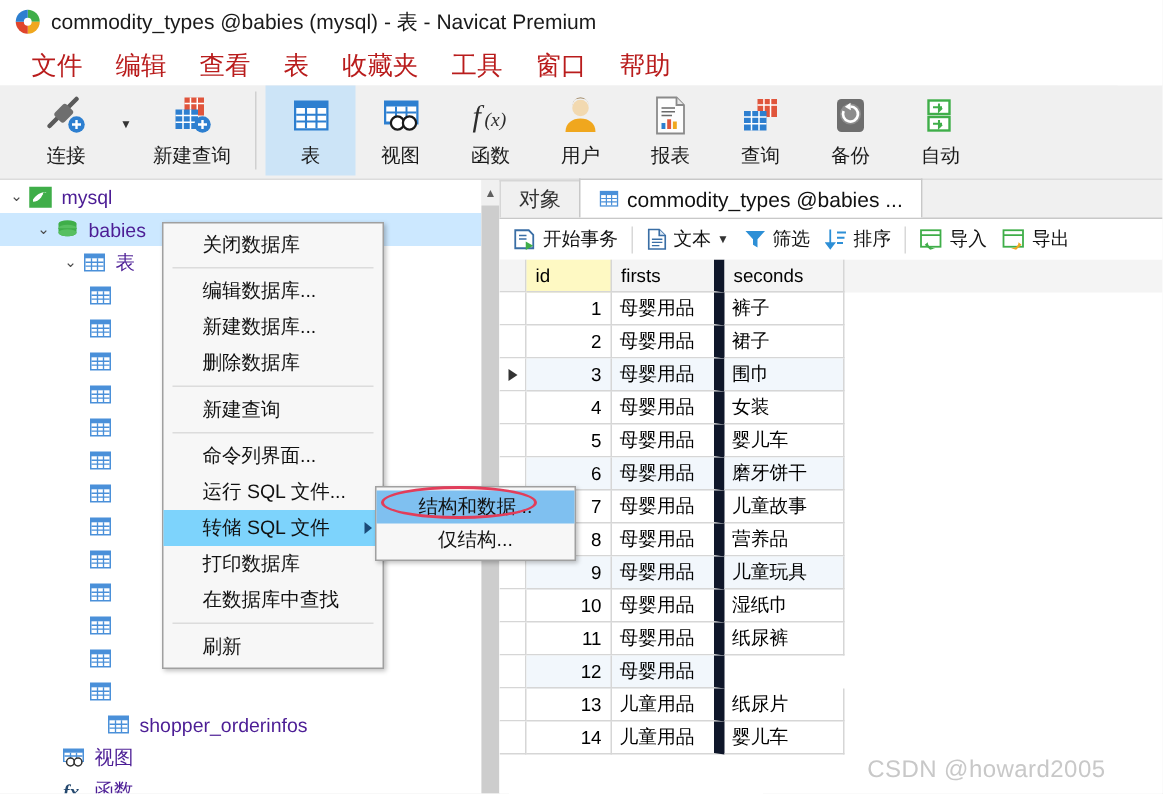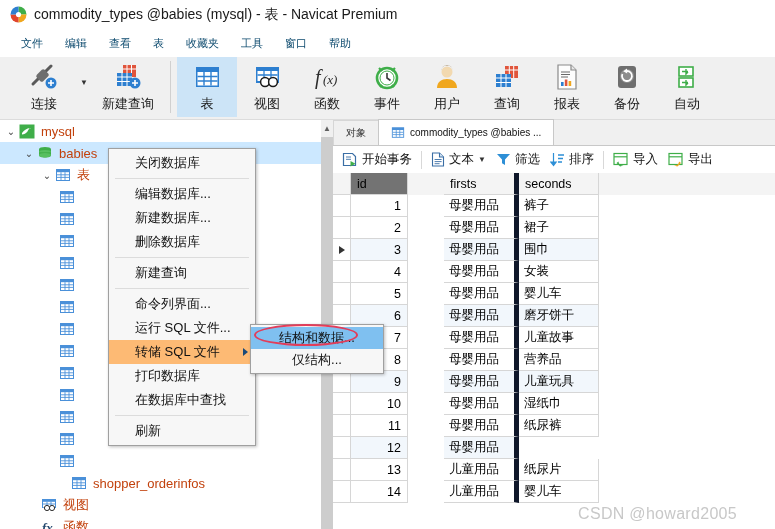--- a/index.html
+++ b/index.html
@@ -21,21 +21,21 @@
   }
   .app-logo { width:17px; height:17px; margin-right:7px; position:relative; flex:0 0 auto;}
   .app-logo svg { display:block; }
   .title-text { font-size:14px; color:#1a1a1a; letter-spacing:0px; }
 
   
   .menubar {
     position:absolute; left:0; top:30px; width:775px; height:27px;
     background:#ffffff; display:flex; align-items:center; padding-left:10px;
   }
-  .menu-item { font-size:11px; color:#0c4a6e; padding:2px 11px; cursor:default; }
+  .menu-item { font-size:17px; color:#b91c1c; padding:2px 11px; cursor:default; }
 
   
   .ribbon {
     position:absolute; left:0; top:57px; width:775px; height:63px;
     background:#f0f0f0; display:flex; align-items:flex-start; padding-left:8px;
     border-bottom:1px solid #dcdcdc;
   }
   .rb { width:60px; height:60px; display:flex; flex-direction:column;
         align-items:center; justify-content:flex-start; padding-top:4px; cursor:default;}
   .rb.wide { width:72px; }
@@ -47,72 +47,72 @@
 
   
   .tree {
     position:absolute; left:0; top:120px; width:321px; height:409px;
     background:#ffffff; overflow:hidden; border-right:0px;
   }
   .trow { height:22px; display:flex; align-items:center; white-space:nowrap; font-size:13px;}
   .trow.sel { background:#cce8ff; }
   .chev { width:14px; text-align:center; color:#4a4a4a; font-size:10px; flex:0 0 14px;}
   .ticon { width:18px; height:16px; margin-right:5px; flex:0 0 18px; display:flex; align-items:center; justify-content:center;}
-  .tlabel { color:#c2410c; }
+  .tlabel { color:#4c1d95; }
 
   .scrollbar-v {
     position:absolute; left:321px; top:120px; width:12px; height:409px; background:#f0f0f0;
   }
   .sb-up { height:16px; background:#f0f0f0; display:flex; align-items:center; justify-content:center;
            font-size:8px; color:#606060;}
   .sb-thumb { position:absolute; left:0; top:17px; width:12px; height:392px; background:#cdcdcd; }
 
   
   .right { position:absolute; left:333px; top:120px; width:442px; height:409px; background:#fff; }
   .tabstrip { position:absolute; left:0; top:0; width:442px; height:26px; background:#f0f0f0;
               display:flex; align-items:flex-end; border-bottom:1px solid #c8c8c8;}
-  .tab { height:25px; padding:0 12px; display:flex; align-items:center; font-size:10px;
+  .tab { height:25px; padding:0 12px; display:flex; align-items:center; font-size:14px;
          background:#f0f0f0; color:#333; border:1px solid #d6d6d6; border-bottom:none; margin-right:-1px;}
   .tab.active { background:#ffffff; color:#111; height:26px; border-color:#c8c8c8; }
   .tab .tico { margin-right:5px; display:flex; }
 
   .gridtool { position:absolute; left:0; top:26px; width:442px; height:27px; background:#ffffff;
               display:flex; align-items:center; padding-left:4px; }
   .gt { display:flex; align-items:center; padding:2px 5px; font-size:12.5px; color:#111; cursor:default;}
   .gt .gi { margin-right:4px; display:flex; }
   .gt-sep { width:1px; height:18px; background:#d8d8d8; margin:0 4px; }
   .gt-caret { font-size:8px; margin-left:4px; color:#333; }
 
   
   .grid { position:absolute; left:0; top:53px; width:442px; height:356px; background:#fff; overflow:hidden;}
   .gridrow { display:flex; height:22px; align-items:stretch; font-size:12.5px; }
   .hdr { background:#f4f4f4; }
   .c-ind { width:18px; border-right:1px solid #d6d6d6; border-bottom:1px solid #d6d6d6;
            background:#f4f4f4; display:flex; align-items:center; justify-content:center;}
   .c-ind.body { background:#ffffff; }
   .c-id { width:57px; border-right:1px solid #d6d6d6; border-bottom:1px solid #d6d6d6;
           display:flex; align-items:center; justify-content:flex-end; padding-right:6px;}
-  .c-f  { width:75px; border-right:5px solid #0f172a; border-bottom:1px solid #d6d6d6;
-          display:flex; align-items:center; padding-left:5px;margin-left:36px;}
+  .c-f  { width:75px; border-right:7px solid #0f172a; border-bottom:1px solid #d6d6d6;
+          display:flex; align-items:center; padding-left:5px;}
   .c-s  { width:80px; border-right:1px solid #d6d6d6; border-bottom:1px solid #d6d6d6;
           display:flex; align-items:center; padding-left:5px;}
   .hdr .c-id, .hdr .c-f, .hdr .c-s { background:#f4f4f4; justify-content:flex-start; padding-left:6px;}
-  .hdr .c-id { background:#737373;text-align:right; }
+  .hdr .c-id { background:#fef9c3;text-align:right; }
   .alt .c-id, .alt .c-f, .alt .c-s { background:#f2f7fc; }
   .cur-arrow { width:0;height:0;border-left:6px solid #333;border-top:4px solid transparent;border-bottom:4px solid transparent;}
 
   
   .ctxmenu {
     position:absolute; left:108px; top:148px; width:148px;
     background:#f7f7f7; border:1px solid #a0a0a0; box-shadow:1px 1px 3px rgba(0,0,0,.25);
     padding:2px 0; z-index:40;
   }
   .ci { height:24px; display:flex; align-items:center; padding-left:26px; font-size:13px; color:#111;
         position:relative; cursor:default; white-space:nowrap;}
-  .ci.hl { background:#fdba74; }
+  .ci.hl { background:#7dd3fc; }
   .ci .arrow { position:absolute; right:7px; width:0;height:0;
     border-left:5px solid #1b1b1b;border-top:4px solid transparent;border-bottom:4px solid transparent;}
   .ci.hl .arrow { border-left-color:#1b4a78; }
   .csep { height:1px; background:#dcdcdc; margin:3px 6px; }
 
   .submenu {
     position:absolute; left:250px; top:324px; width:134px;
     background:#f7f7f7; border:1px solid #a0a0a0; box-shadow:1px 1px 3px rgba(0,0,0,.25);
     padding:2px 0; z-index:50;
   }
@@ -230,73 +230,62 @@
     <div class="rb">
       <span class="ic">
         <svg width="30" height="24" viewBox="0 0 30 24">
           <text x="3" y="19" font-family="Liberation Serif, serif" font-style="italic" font-size="20" fill="#2c2c2c">f</text>
           <text x="11" y="19" font-family="Liberation Serif, serif" font-style="italic" font-size="13" fill="#2c2c2c">(x)</text>
         </svg>
       </span>
       <span class="lb">函数</span>
     </div>
 
-    <div class="rb">
-      <span class="ic">
-        <svg width="28" height="26" viewBox="0 0 28 26">
-          <circle cx="14" cy="14" r="10" fill="#fff" stroke="#3fae49" stroke-width="2.6"></circle>
-          <circle cx="14" cy="14" r="7" fill="#fff" stroke="#3fae49" stroke-width="1"></circle>
-          <path d="M14 9v5l3.5 2.5" stroke="#3a3a3a" stroke-width="1.6" fill="none"></path>
-          <path d="M6 4l3 3M22 4l-3 3M7 23l2-2M21 23l-2-2" stroke="#3fae49" stroke-width="2.2"></path>
-        </svg>
-      </span>
-      <span class="lb">事件</span>
-    </div>
 
     <div class="rb">
       <span class="ic">
         <svg width="26" height="26" viewBox="0 0 26 26">
           <circle cx="13" cy="8" r="5.5" fill="#f2d9b0"></circle>
           <path d="M7.5 6.5a5.5 5.5 0 0 1 11 0c0-3-2-5-5.5-5S7.5 3.5 7.5 6.5z" fill="#8a6a3a"></path>
           <path d="M3 24c0-6 4.5-9 10-9s10 3 10 9z" fill="#f0a71e"></path>
         </svg>
       </span>
       <span class="lb">用户</span>
+    </div>
+
+    <div class="rb">
+      <span class="ic">
+        <svg width="24" height="26" viewBox="0 0 24 26">
+          <path d="M3 1h13l5 5v19H3z" fill="#fdfdfd" stroke="#8a8a8a" stroke-width="1.2"></path>
+          <path d="M16 1v5h5" fill="#e8e8e8" stroke="#8a8a8a" stroke-width="1.2"></path>
+          <g stroke="#6a6a6a" stroke-width="1">
+              <path d="M6 8h9M6 10.5h9M6 13h7"></path>
+            </g>
+          <rect x="6" y="18" width="2.6" height="4" fill="#2d7fd0"></rect>
+          <rect x="9.8" y="15.5" width="2.6" height="6.5" fill="#e0553c"></rect>
+          <rect x="13.6" y="17" width="2.6" height="5" fill="#f0a71e"></rect>
+        </svg>
+      </span>
+      <span class="lb">报表</span>
     </div>
 
     <div class="rb">
       <span class="ic">
         <svg width="28" height="26" viewBox="0 0 28 26">
           <rect x="12" y="2" width="13" height="12" fill="#e0553c"></rect>
           <g stroke="#fff" stroke-width="1">
               <path d="M12 6h13M16.3 2v12M20.7 2v12"></path>
             </g>
           <rect x="3" y="10" width="15" height="13" fill="#2d7fd0"></rect>
           <g stroke="#fff" stroke-width="1">
               <path d="M3 14h15M3 18.5h15M8 10v13M13 10v13"></path>
             </g>
         </svg>
       </span>
       <span class="lb">查询</span>
-    </div>
-
-    <div class="rb">
-      <span class="ic">
-        <svg width="24" height="26" viewBox="0 0 24 26">
-          <path d="M3 1h13l5 5v19H3z" fill="#fdfdfd" stroke="#8a8a8a" stroke-width="1.2"></path>
-          <path d="M16 1v5h5" fill="#e8e8e8" stroke="#8a8a8a" stroke-width="1.2"></path>
-          <g stroke="#6a6a6a" stroke-width="1">
-              <path d="M6 8h9M6 10.5h9M6 13h7"></path>
-            </g>
-          <rect x="6" y="18" width="2.6" height="4" fill="#2d7fd0"></rect>
-          <rect x="9.8" y="15.5" width="2.6" height="6.5" fill="#e0553c"></rect>
-          <rect x="13.6" y="17" width="2.6" height="5" fill="#f0a71e"></rect>
-        </svg>
-      </span>
-      <span class="lb">报表</span>
     </div>
 
     <div class="rb">
       <span class="ic">
         <svg width="22" height="26" viewBox="0 0 22 26">
           <rect x="2" y="2" width="18" height="22" rx="3" fill="#6e6e6e"></rect>
           <circle cx="11" cy="12" r="7" fill="#8d8d8d"></circle>
           <path d="M11 7a5 5 0 1 1-4.6 3" stroke="#fff" stroke-width="1.8" fill="none"></path>
           <path d="M11 4.5l.2 5-4-2.3z" fill="#fff"></path>
         </svg>

